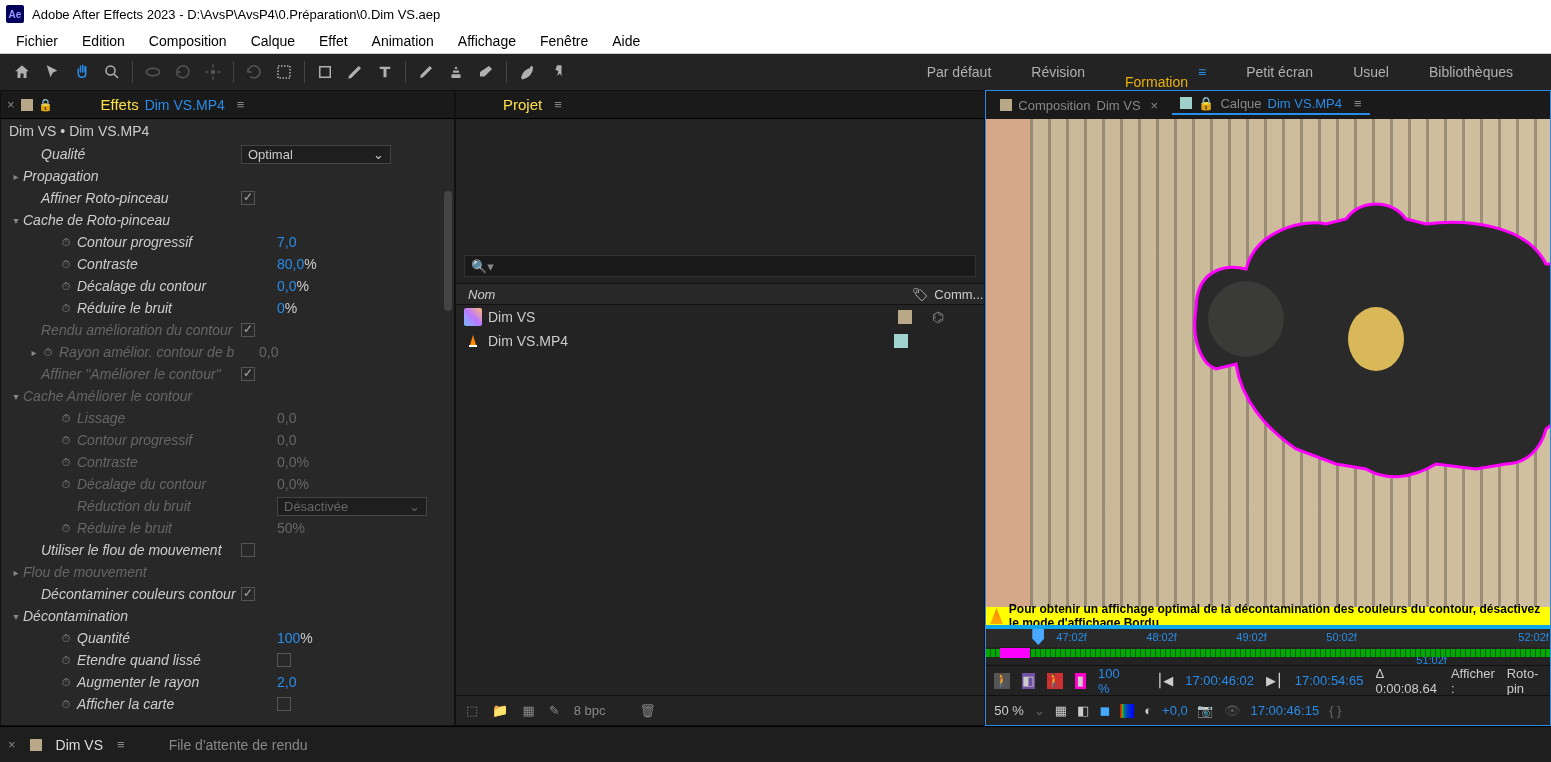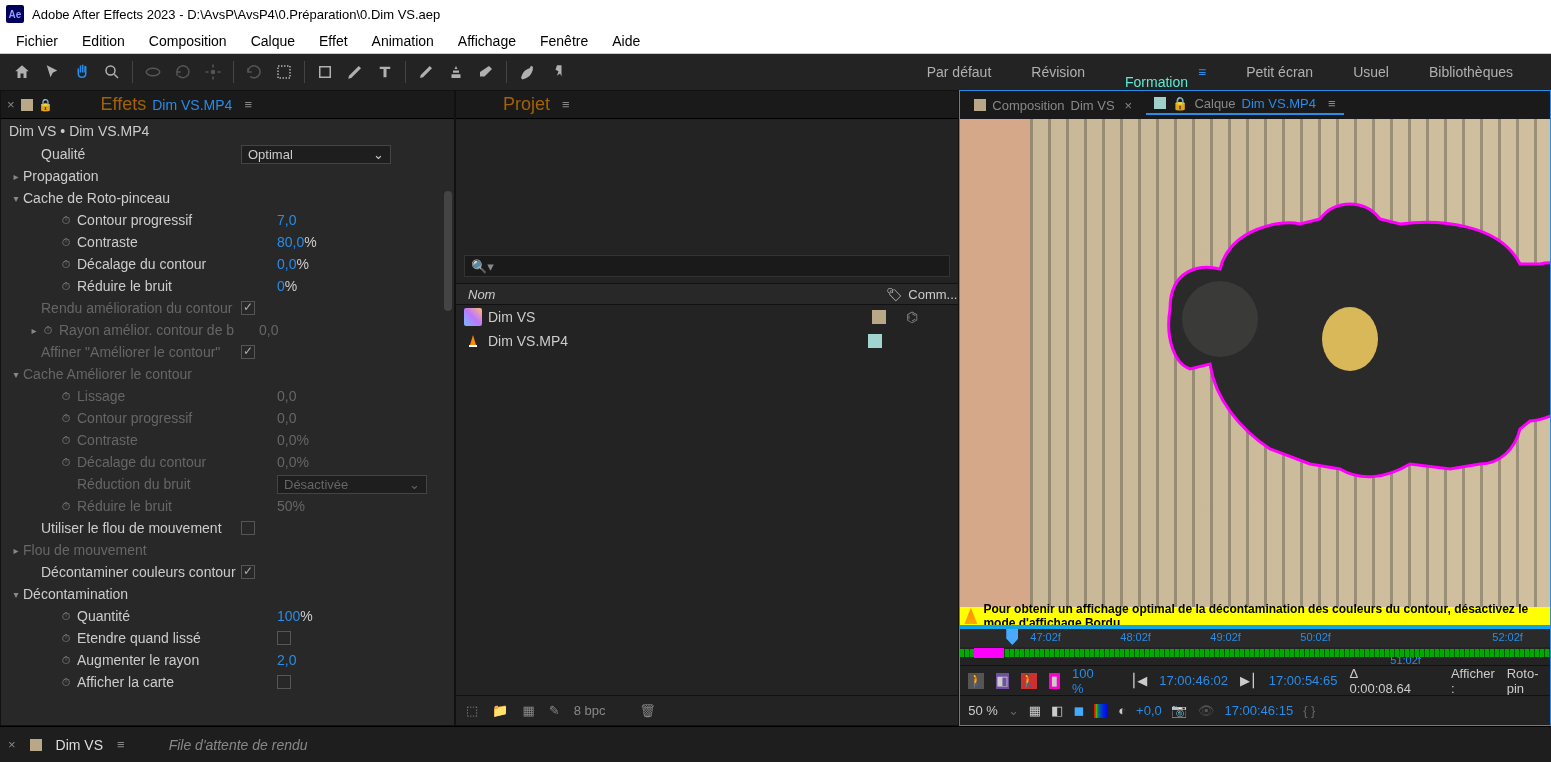--- a/index.html
+++ b/index.html
@@ -14,46 +14,46 @@
 .menubar span { padding: 4px 12px; font-size: 14px; }
 
 
 .toolbar { background: #232323; height: 36px; display: flex; align-items: center; padding: 0 8px; gap: 2px; }
 .toolbar .sep { width: 1px; height: 22px; background: #444; margin: 0 4px; }
 .tool-btn { width: 28px; height: 28px; display: inline-flex; align-items: center; justify-content: center; color: #b0b0b0; border-radius: 3px; }
 .tool-btn.active { color: #288ce8; }
 .tool-btn svg { width: 18px; height: 18px; }
 .workspace-tabs { margin-left: auto; display: flex; align-items: center; gap: 40px; padding-right: 30px; }
 .workspace-tabs span { color: #b0b0b0; font-size: 14px; }
-.workspace-tabs span.active { color: #5eead4; margin-top: 20px; }
+.workspace-tabs span.active { color: #eab308; margin-top: 20px; }
 .workspace-tabs .menu-icon { color: #288ce8; font-size: 14px; margin-left: -30px; }
 
 
 .main { display: flex; height: calc(100% - 28px - 26px - 36px - 36px); }
 .panel { background: #232323; border: 1px solid #111; display: flex; flex-direction: column; }
 
 
 .left-col { width: 455px; display: flex; flex-direction: column; }
 .panel-tab-row { height: 28px; background: #1a1a1a; display: flex; align-items: center; padding: 0 6px; gap: 6px; border-bottom: 1px solid #000; }
 .panel-tab-row .close-x { color: #888; font-size: 13px; }
 .panel-tab-row .sq { width: 12px; height: 12px; background: #b8a888; }
 .panel-tab-row .lock-icon { color: #888; font-size: 12px; }
-.panel-tab-row .tab-label { color: #a16207; font-size: 18px; padding-left: 41px; }
+.panel-tab-row .tab-label { color: #fde047; font-size: 15px; padding-left: 41px; }
 .panel-tab-row .tab-link { color: #288ce8; font-size: 14px; }
 .panel-tab-row .hamburger { color: #888; margin-left: 6px; }
 
 .breadcrumb-row { height: 24px; background: #282828; display: flex; align-items: center; padding: 0 8px; color: #ccc; font-size: 14px; }
 
 
 .prop-list { flex: 1; overflow: hidden; background: #282828; }
 .prop-row { height: 22px; display: flex; align-items: center; padding-left: 8px; font-size: 14px; color: #ccc; }
 .prop-row.dim { color: #666; }
 .prop-row .tw { width: 14px; display: inline-flex; justify-content: center; color: #888; font-size: 10px; }
 .prop-row .sw { width: 14px; height: 14px; margin-right: 4px; color: #888; font-size: 11px; display: inline-flex; align-items: center; justify-content: center; }
-.prop-row .label { flex: 0 0 200px; }
+.prop-row .label { flex: 0 0 200px; font-style: italic; }
 .prop-row .val { color: #288ce8; }
 .prop-row .val.dim { color: #666; }
 .prop-row .unit { color: #ccc; }
 .prop-row .unit.dim { color: #666; }
 .prop-row .chk { width: 14px; height: 14px; border: 1px solid #555; position: relative; }
 .prop-row .chk.checked::after { content: '✓'; position: absolute; top: -2px; left: 1px; font-size: 12px; color: #aaa; }
 .prop-row .dd { color: #ccc; padding: 1px 6px; background: #1e1e1e; border: 1px solid #444; font-size: 13px; display: inline-flex; align-items: center; width: 150px; justify-content: space-between; }
 .prop-row .dd.dim { color: #666; }
 .scrollbar-v { position: absolute; right: 2px; top: 100px; width: 8px; height: 120px; background: #444; border-radius: 4px; }
 
@@ -106,21 +106,21 @@
 
 .viewer-footer { height: 30px; background: #232323; display: flex; align-items: center; padding: 0 8px; gap: 10px; font-size: 13px; color: #ccc; border-top: 1px solid #111; }
 .viewer-footer .blue { color: #288ce8; }
 
 
 .bottom-bar { height: 36px; background: #1e1e1e; display: flex; align-items: center; padding: 0 8px; gap: 14px; border-top: 1px solid #000; }
 .bottom-bar .close-x { color: #888; }
 .bottom-bar .sq { width: 12px; height: 12px; background: #b8a888; }
 .bottom-bar .btab { color: #ddd; font-size: 14px; }
 .bottom-bar .hamburger { color: #888; }
-.bottom-bar .queue { color: #888; margin-left: 30px; font-size: 14px; font-style: italic; }
+.bottom-bar .queue { color: #888; margin-left: 30px; font-size: 14px; }
 
 .left-col { position: relative; }
 </style>
 </head>
 <body>
 
 <div class="titlebar">
   <span class="ae-icon">Ae</span>
   <span>Adobe After Effects 2023 - D:\AvsP\AvsP4\0.Préparation\0.Dim VS.aep</span>
 </div>
@@ -259,20 +259,25 @@
     <div class="breadcrumb-row">Dim VS • Dim VS.MP4</div>
     <div class="prop-list" id="prop-list">
         <div class="prop-row" style="padding-left: 26px;">
           <span class="tw"></span>
           <span class="label">Qualité</span>
           <span class="dd">Optimal<span>⌄</span></span>
         </div>
         <div class="prop-row" style="padding-left: 8px;">
           <span class="tw">▸</span>
           <span class="label">Propagation</span>
+        </div>
+        <div class="prop-row" style="padding-left: 26px;">
+          <span class="tw"></span>
+          <span class="label">Affiner Roto-pinceau</span>
+          <span class="chk checked"></span>
         </div>
         <div class="prop-row" style="padding-left: 8px;">
           <span class="tw">▾</span>
           <span class="label">Cache de Roto-pinceau</span>
         </div>
         <div class="prop-row" style="padding-left: 44px;">
           <span class="tw"></span>
           <span class="sw">⏱</span>
           <span class="label">Contour progressif</span>
           <span class="val">7,0</span>
@@ -526,21 +531,21 @@
       <span class="icon-sq" style="background:#555">🚶</span>
       <span class="icon-sq" style="background:#7050a0">◧</span>
       <span class="icon-sq" style="background:#cc3030">🚶</span>
       <span class="icon-sq" style="background:#ff00cc">▮</span>
       <span class="blue">100 %</span>
       <span style="margin-left:20px">⎮◀</span>
       <span class="blue">17:00:46:02</span>
       <span>▶⎮</span>
       <span class="blue">17:00:54:65</span>
       <span>Δ 0:00:08.64</span>
-      <span style="margin-left:28px">Afficher :</span>
+      <span style="margin-left:2px">Afficher :</span>
       <span>Roto-pin</span>
     </div>
     <div class="viewer-footer">
       <span>50 %</span>
       <span style="color:#666">⌄</span>
       <span class="icon-sq">▦</span>
       <span class="icon-sq">◧</span>
       <span class="icon-sq" style="color:#4af">◼</span>
       <span class="icon-sq" style="background:linear-gradient(90deg,#f00,2px,#0f0,4px,#00f);width:14px;height:14px"></span>
       <span class="icon-sq">◐</span>

